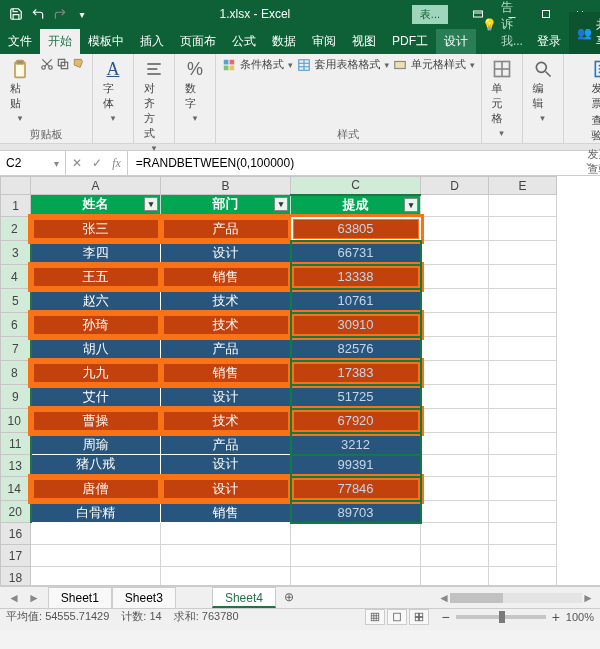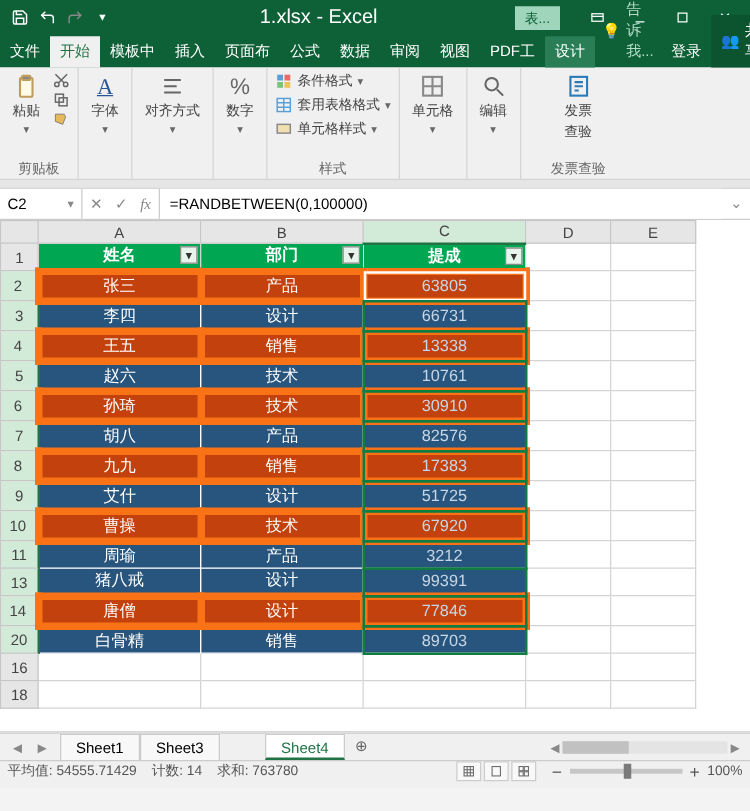--- a/index.html
+++ b/index.html
@@ -2,42 +2,42 @@
 <html><head>
 <meta charset="utf-8">
 <style>
   * { margin: 0; padding: 0; box-sizing: border-box; font-family: "Microsoft YaHei", "Segoe UI", sans-serif; }
   body { background: #f3f3f3; width: 600px; height: 649px; overflow: hidden; font-size: 12px; }
 
   
   .titlebar { background: #0e6037; height: 28px; display: flex; align-items: center; color: #fff; }
   .qat { display: flex; gap: 6px; padding: 0 8px; align-items: center; }
   .qat-btn { width: 16px; height: 16px; display: flex; align-items: center; justify-content: center; cursor: pointer; }
-  .title-text { flex: 1; text-align: center; font-size: 16px; color: #fff; }
+  .title-text { flex: 1; text-align: center; font-size: 12px; color: #fff; }
   .title-right { display: flex; gap: 2px; padding-right: 4px; align-items: center; }
   .contextual-tab { background: #9fd6bb; color: #0e6037; font-size: 11px; padding: 2px 8px; margin-right: 12px;}
   .win-ctrl { width: 32px; height: 20px; display: flex; align-items: center; justify-content: center; cursor: pointer; }
 
   
   .ribbon-tabs { background: #0e6037; height: 26px; display: flex; align-items: flex-end; color: #fff; font-size: 12px; }
   .tab { padding: 4px 8px; cursor: pointer; white-space: nowrap; }
   .tab.active { background: #f0f0f0; color: #217346; }
   .tab.ctx { background: #297e56; }
   .tab-spacer { flex: 1; }
   .tab-tell { color: #b4ddc8; display:flex; align-items:center; gap:4px; padding: 4px 6px;}
   .share-btn { background: #0c5330; padding: 4px 8px; display:flex; align-items:center; gap:4px; cursor:pointer;}
 
   
   .ribbon { background: #f0f0f0; height: 90px; border-bottom: 1px solid #d4d4d4; display: flex; }
   .group { border-right: 1px solid #d4d4d4; padding: 3px 6px 1px; display: flex; flex-direction: column; align-items: center; justify-content: space-between; }
   .group-body { display: flex; gap: 6px; align-items: flex-start; flex: 1; }
   .group-label { font-size: 11px; color: #666; padding-top: 2px; }
   .rbn-btn { display: flex; flex-direction: column; align-items: center; gap: 2px; font-size: 11px; color: #444; cursor: pointer; padding: 2px 4px;}
   .rbn-btn .icon-lg { width: 20px; height: 20px; display:flex; align-items:center; justify-content:center;}
-  .mini-stack { display:flex; flex-direction: column; gap: 2px; font-size: 11px; color:#444;}
+  .mini-stack { display:flex; flex-direction: row; gap: 2px; font-size: 11px; color:#444;}
   .mini-row { display:flex; align-items:center; gap:4px; white-space:nowrap; cursor:pointer;}
   .mini-icon { width: 14px; height: 14px; display:inline-flex; align-items:center; justify-content:center;}
 
   
   .fx-row { display:flex; height: 26px; background:#fff; border:1px solid #ccc; border-left:none; border-right:none;}
   .namebox { width: 66px; border-right:1px solid #ccc; display:flex; align-items:center; padding: 0 6px; font-size: 12px;}
   .namebox .dd { margin-left:auto; color:#888; font-size:10px;}
   .fx-ctrls { display:flex; align-items:center; border-right:1px solid #ccc; padding: 0 6px; gap: 10px; color:#888;}
   .fx-label { font-style: italic; font-family: "Cambria Math", serif; }
   .formula-input { flex:1; border:none; outline:none; padding: 0 8px; font-size: 12px;}
@@ -476,20 +476,28 @@
         </tr>
         <tr class="empty">
           <td class="rowhdr">16</td>
           <td class="cell"></td>
           <td class="cell"></td>
           <td class="cell"></td>
           <td class="cell"></td>
           <td class="cell"></td>
         </tr>
         <tr class="empty">
+          <td class="rowhdr">17</td>
+          <td class="cell"></td>
+          <td class="cell"></td>
+          <td class="cell"></td>
+          <td class="cell"></td>
+          <td class="cell"></td>
+        </tr>
+        <tr class="empty">
           <td class="rowhdr">18</td>
           <td class="cell"></td>
           <td class="cell"></td>
           <td class="cell"></td>
           <td class="cell"></td>
           <td class="cell"></td>
         </tr>
       </tbody>
     </table>
 </div>

